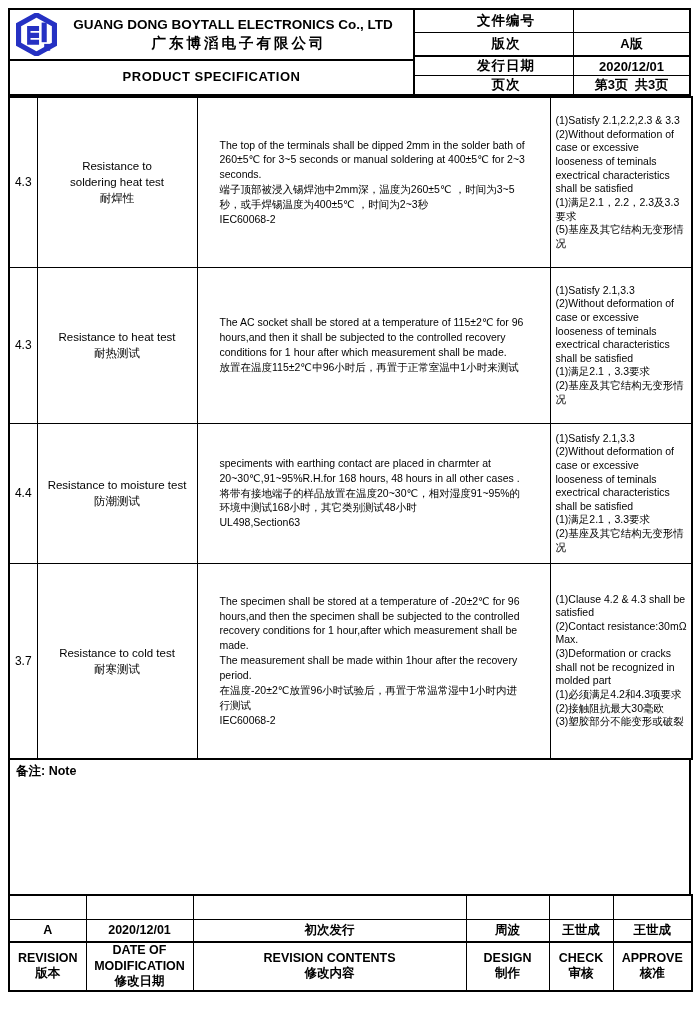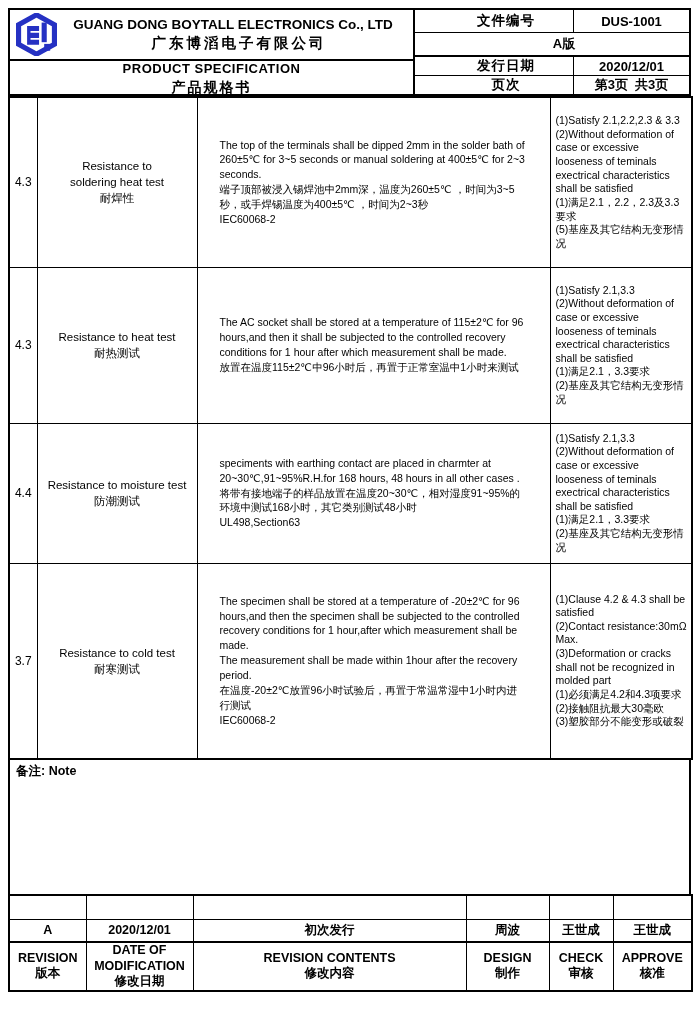--- a/index.html
+++ b/index.html
@@ -74,29 +74,28 @@
           <path d="M30 11 H36 V34 H30 Z" fill="#2531c3"></path>
           <rect x="33" y="36" width="7" height="8" fill="#2531c3"></rect>
         </svg>
         <div class="company-names">
           <div class="company-en">GUANG DONG BOYTALL ELECTRONICS Co., LTD</div>
           <div class="company-cn">广东博滔电子有限公司</div>
         </div>
       </div>
       <div class="product-row">
         <div class="product-en">PRODUCT SPECIFICATION</div>
-        <div class="product-cn">产品规格书</div>
       </div>
     </div>
     <div class="h-right">
       <div class="h-row tall">
         <div class="h-label">文件编号</div>
-        <div class="h-value">DUS-1001</div>
       </div>
       <div class="h-row tall thick-bottom">
+        <div class="h-label">版次</div>
         <div class="h-value">A版</div>
       </div>
       <div class="h-row short">
         <div class="h-label">发行日期</div>
         <div class="h-value">2020/12/01</div>
       </div>
       <div class="h-row short">
         <div class="h-label">页次</div>
         <div class="h-value">第3页  共3页</div>
       </div>

